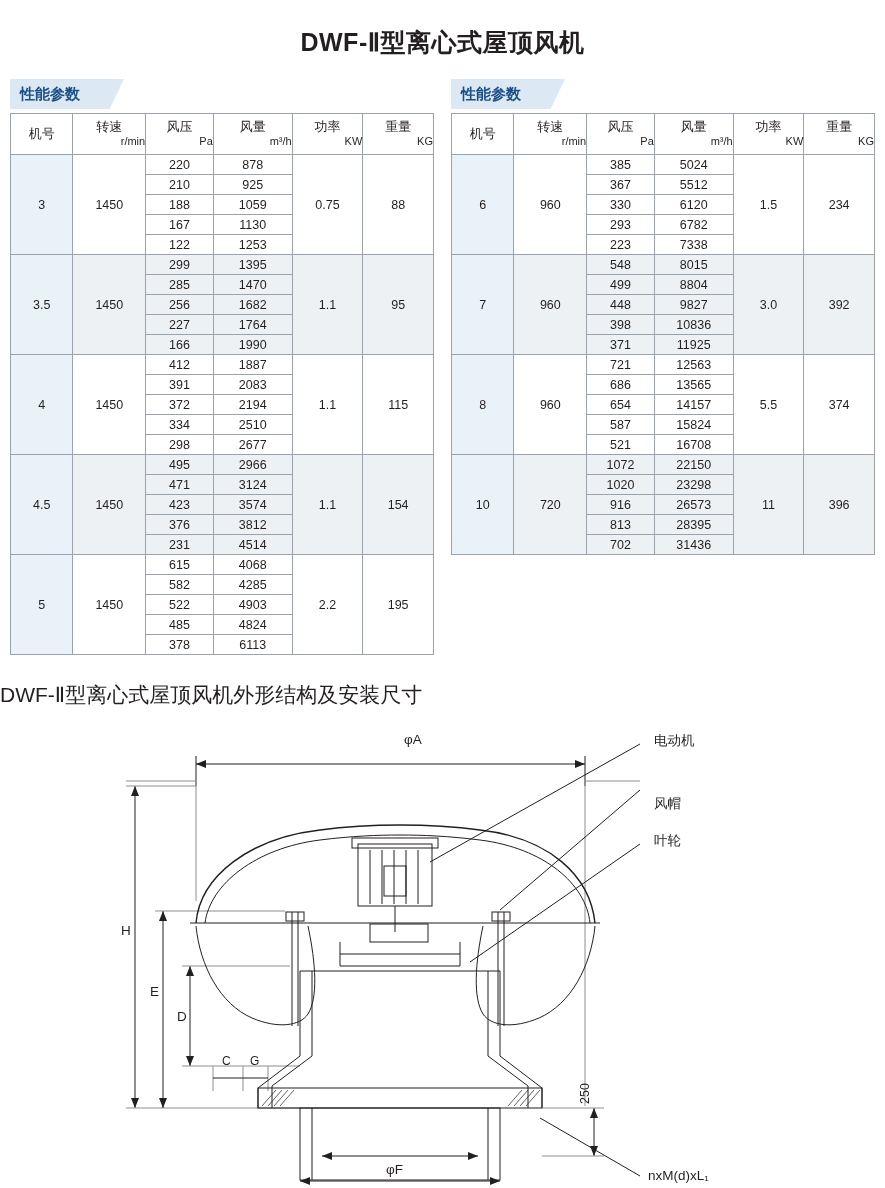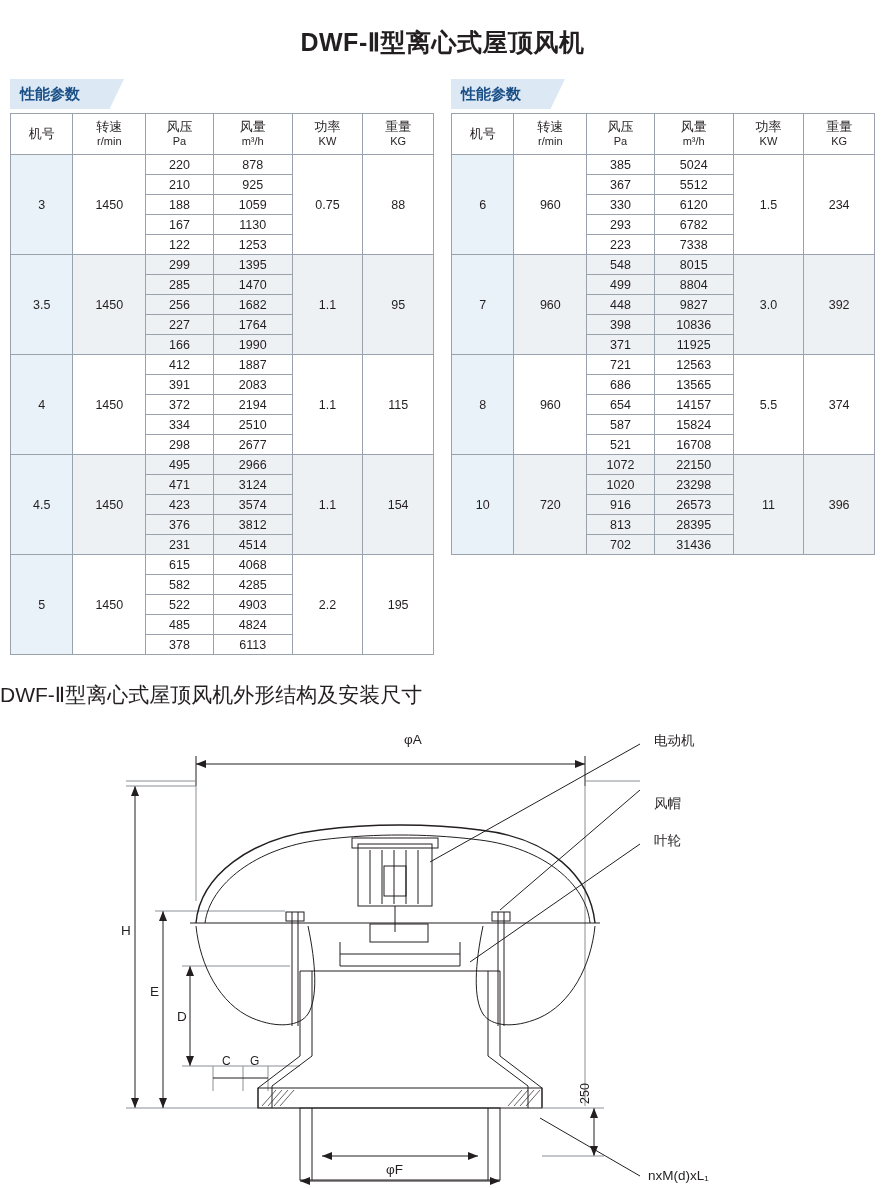--- a/index.html
+++ b/index.html
@@ -73,20 +73,21 @@
   table.spec thead th {
     background: #ffffff;
     height: 40px;
     font-weight: normal;
     line-height: 1.25;
     font-size: 13px;
   }
   .sub {
     font-size: 11px;
     display: block;
+    text-align: right;
   }
   td.shade {
     background: #eef1f3;
   }
   td.model {
     background: #eaf2f9;
     font-size: 14px;
   }
   tr.band td.dat {
     background: #eef1f3;

